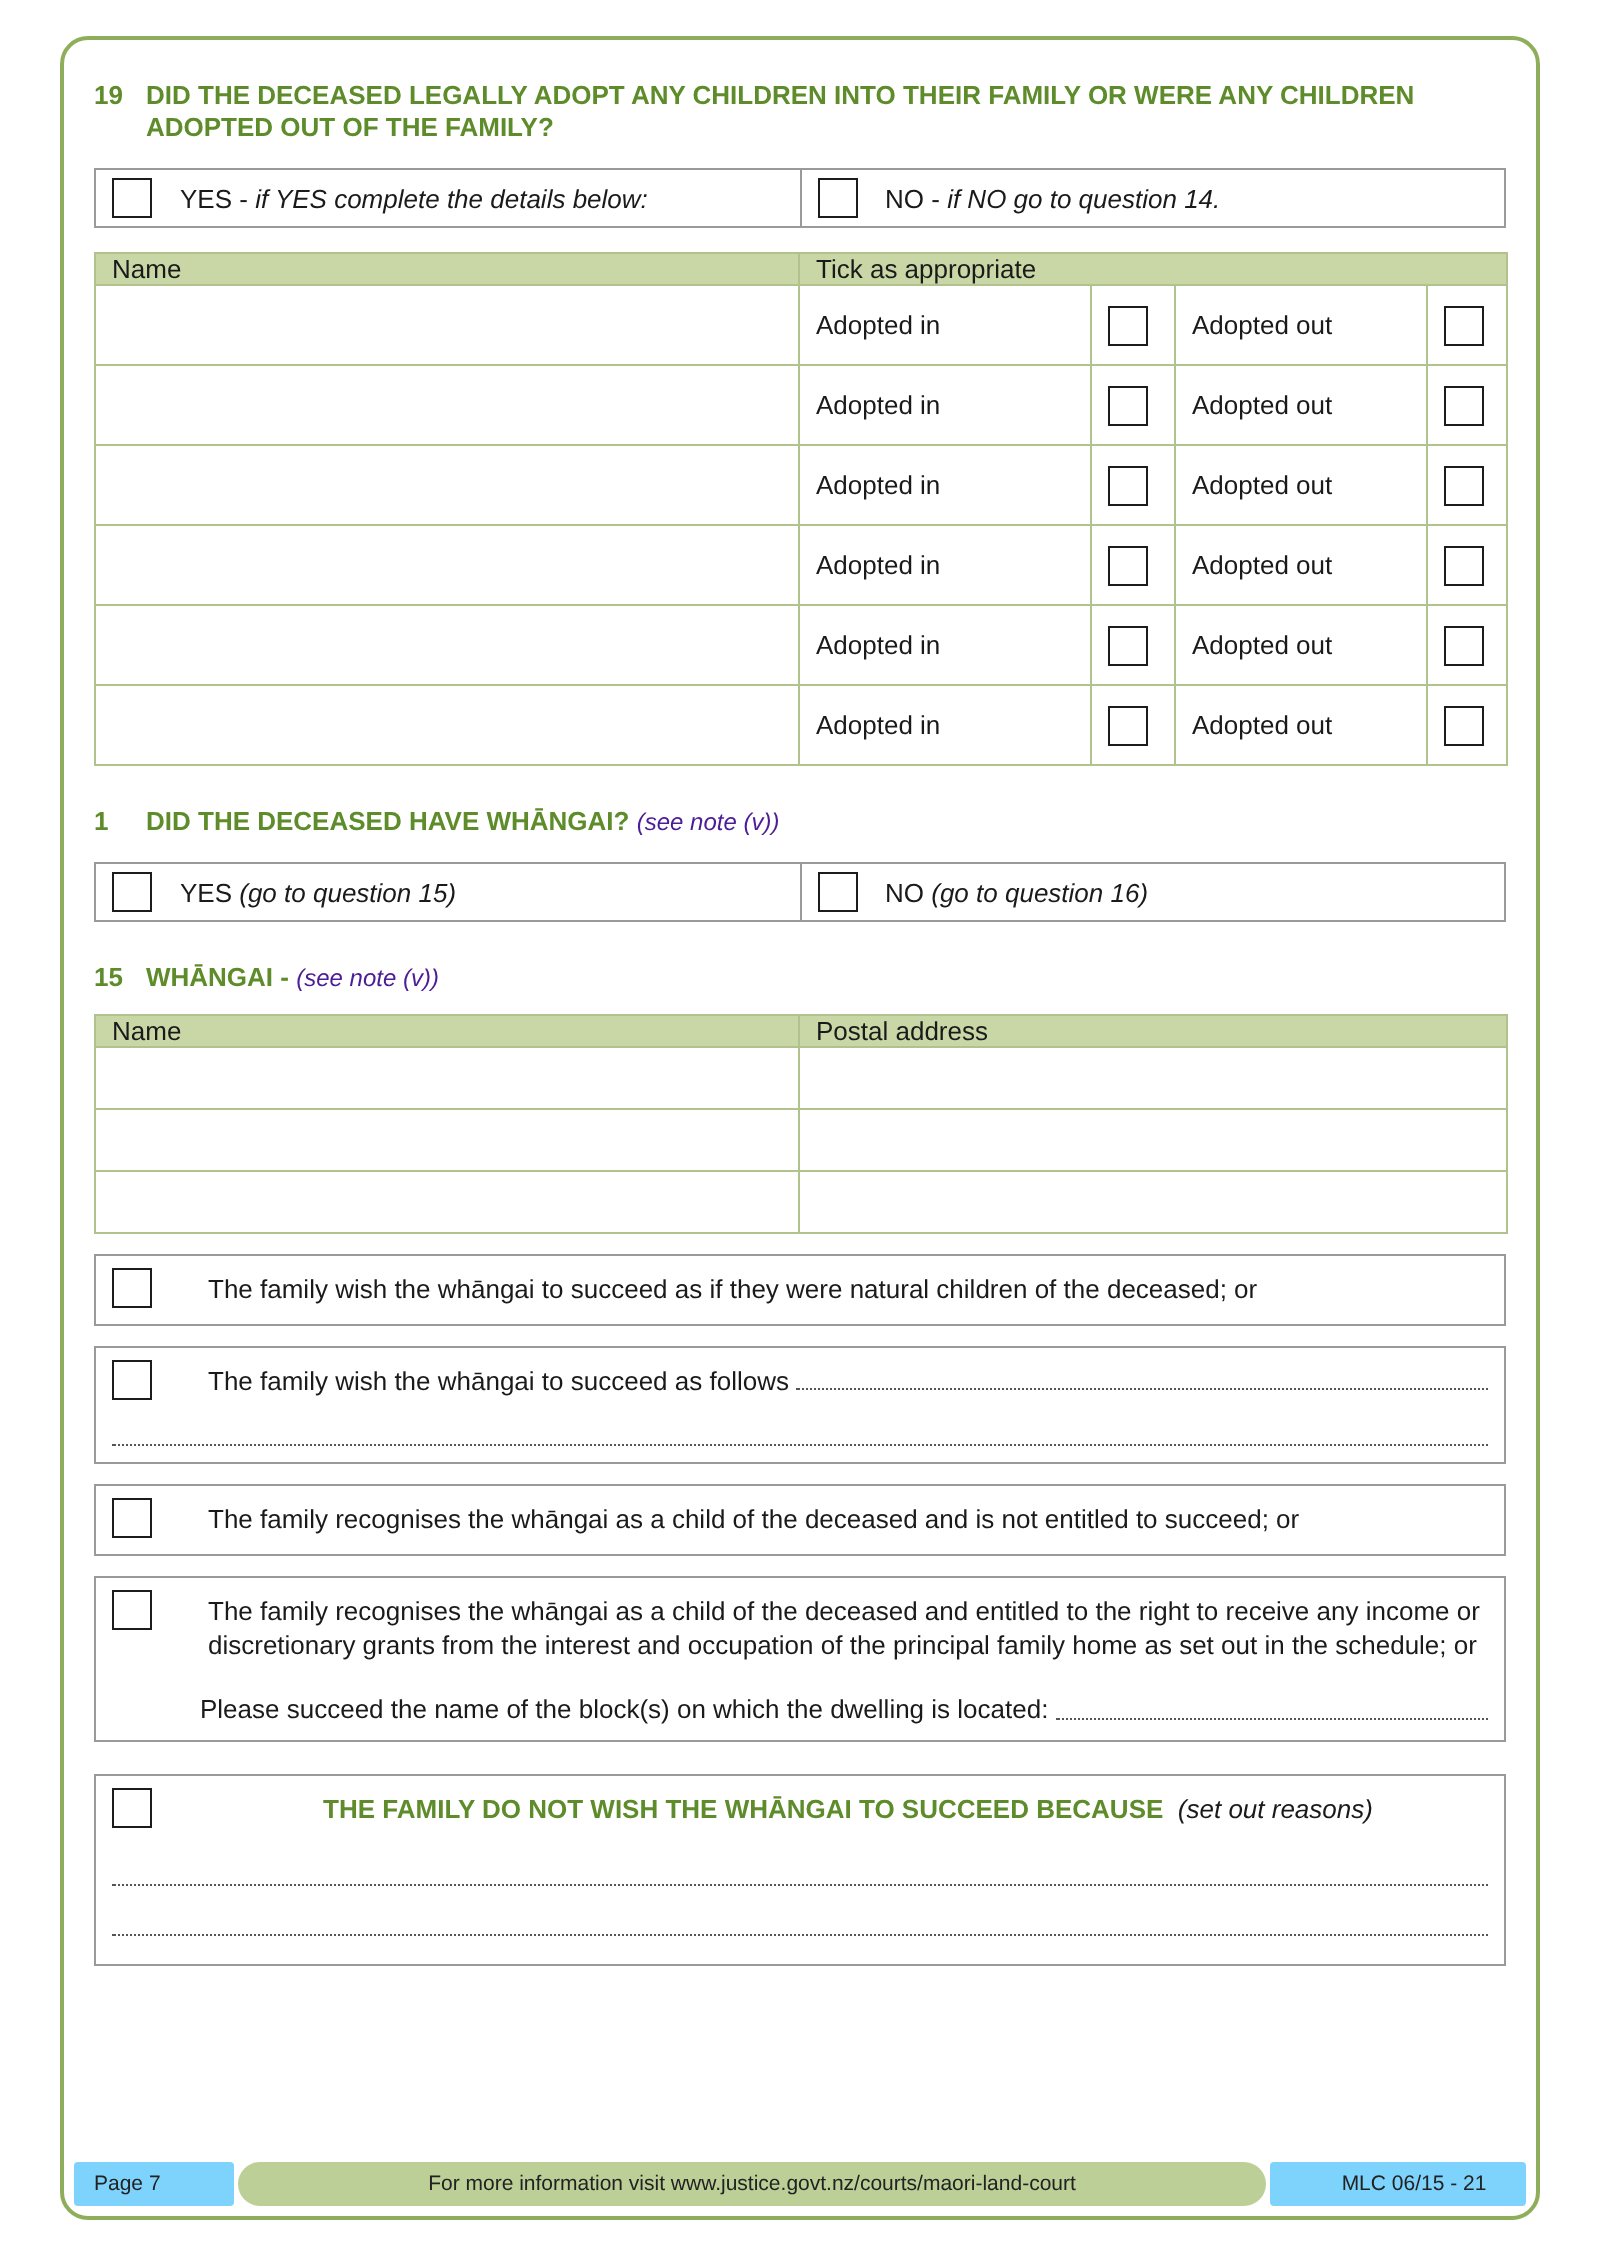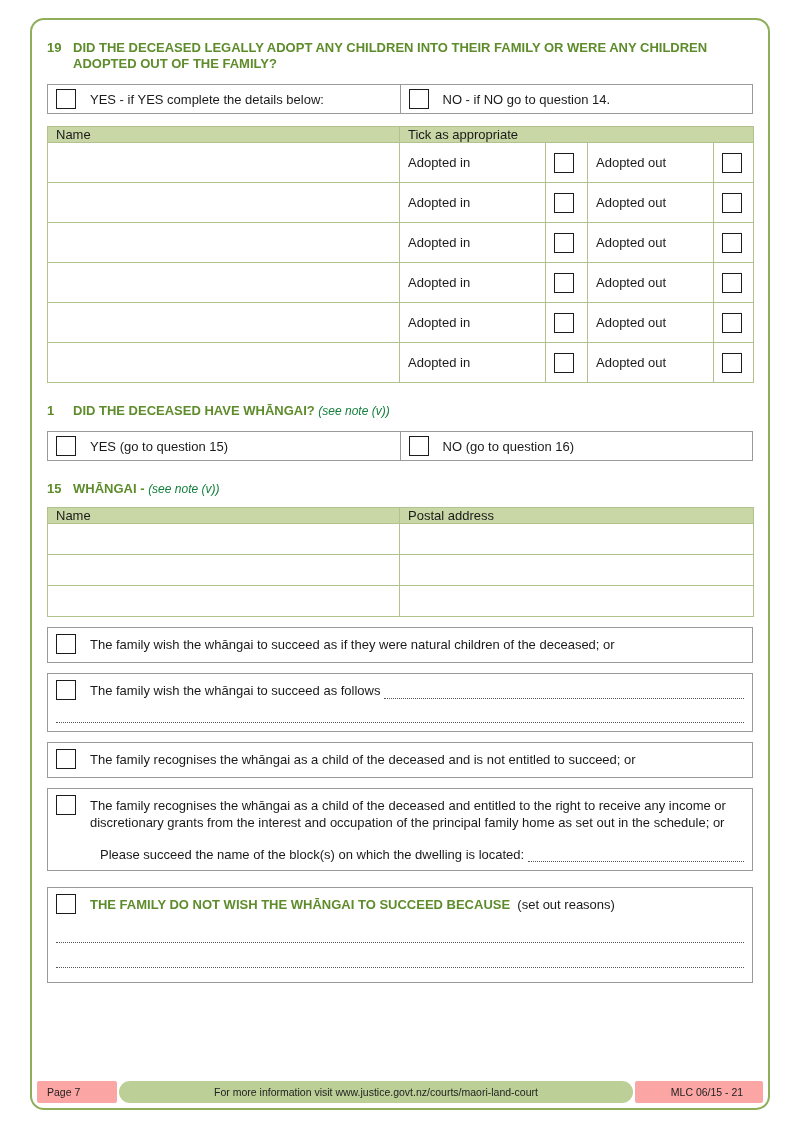--- a/index.html
+++ b/index.html
@@ -7,27 +7,27 @@
     font-family: "Liberation Sans", sans-serif; color: #1a1a1a; }
   .sheet { position: relative; width: 800px; height: 1130px; background: #fff; }
 
   .frame { position: absolute; left: 30px; top: 18px; right: 30px; bottom: 20px;
     border: 2px solid #8fae5c; border-radius: 14px; padding: 20px 15px 0 15px; }
 
   
   .q-head { display: flex; gap: 8px; color: #5e8c2b; font-weight: bold; font-size: 13px;
     line-height: 16px; }
   .q-num { flex: none; width: 18px; }
-  .q-note { color: #15803d; font-weight: normal; font-style: italic; font-size: 12px; }
+  .q-note { color: #4c1d95; font-weight: normal; font-style: italic; font-size: 12px; }
 
   
   .yn-box { display: flex; border: 1px solid #9a9a9a; height: 30px; margin-top: 12px; background:#fff; }
   .yn-cell { flex: 1; display: flex; align-items: center; gap: 14px; padding-left: 8px; font-size: 13px; }
   .yn-cell + .yn-cell { border-left: 1px solid #9a9a9a; }
-  .it { }
+  .it { font-style: italic; }
 
   .cb { width: 20px; height: 20px; border: 1.6px solid #1c1c1c; background: #fff;
     display: inline-block; flex: none; }
 
   
   table { border-collapse: collapse; width: 706px; table-layout: fixed; }
   .q13-table { margin-top: 12px; }
   .q13-table th, .q13-table td, .q15-table th, .q15-table td {
     border: 1px solid #b2c28e; font-size: 13px; font-weight: normal; text-align: left;
     padding: 0 8px; vertical-align: middle; }
@@ -37,32 +37,32 @@
   .cbc .cb { vertical-align: middle; }
 
   .sec { margin-top: 20px; }
   .plain-label { font-size: 13px; margin-top: 12px; }
 
   .q15-table { margin-top: 10px; }
   .q15-table td { height: 31px; }
 
   
   .opt { border: 1px solid #9a9a9a; margin-top: 10px; padding: 6px 8px 8px 8px; font-size: 13px; }
-  .opt-line { display: flex; align-items: flex-start; gap: 14px; }
+  .opt-line { display: flex; align-items: flex-start; gap: 28px; }
   .opt-line .cb { margin-top: 0; }
   .opt-text { padding-top: 2px; line-height: 17px; flex: 1; }
   .leader { flex: 1; border-bottom: 1px dotted #555; height: 13px; margin-left: 4px; min-width: 40px; }
   .dotline { border-bottom: 1px dotted #555; height: 1px; }
-  .flexline { display: flex; align-items: flex-end; }
+  .flexline { display: flex; align-items: flex-start; }
   .green-strong { color: #5e8c2b; font-weight: bold; font-size: 13px; }
 
   
   .footer { position: absolute; left: 5px; right: 5px; bottom: 5px; height: 22px;
     display: flex; gap: 2px; font-size: 10.5px; color: #222; }
-  .f-seg { background: #fca5a5; display: flex; align-items: center; border-radius: 2px; }
+  .f-seg { background: #7dd3fc; display: flex; align-items: center; border-radius: 2px; }
   .f-page { width: 80px; padding-left: 10px; }
   .f-info { flex: 1; justify-content: center; background: #bccf97; border-radius: 11px; }
   .f-code { width: 128px; justify-content: center; padding-left: 16px; }
 </style>
 </head>
 <body>
 
 <div class="sheet">
   <div class="frame">
 
@@ -216,21 +216,21 @@
       <div class="opt-line">
         <span class="cb"></span>
         <span class="opt-text">The family recognises the whāngai as a child of the deceased and entitled to the right to receive any income or discretionary grants from the interest and occupation of the principal family home as set out in the schedule; or</span>
       </div>
       <div class="flexline" style="margin-top:16px; padding-left:44px; font-size:13px;">
         <span>Please succeed the name of the block(s) on which the dwelling is located:</span>
         <span class="leader"></span>
       </div>
     </div>
 
-    <div class="opt" style="margin-top:16px; padding-bottom:14px;">
+    <div class="opt" style="margin-top:16px; padding-bottom:14px;text-align:center;">
       <div class="opt-line">
         <span class="cb"></span>
         <span class="opt-text">
           <span class="green-strong">THE FAMILY DO NOT WISH THE WHĀNGAI TO SUCCEED BECAUSE</span>&nbsp;
           <span class="it">(set out reasons)</span>
         </span>
       </div>
       <div class="dotline" style="margin-top:28px;"></div>
       <div class="dotline" style="margin-top:24px;"></div>
     </div>

